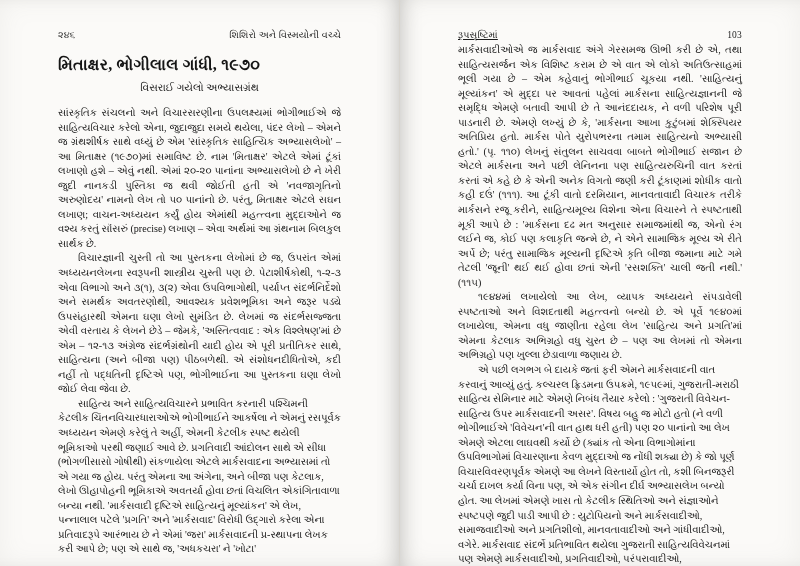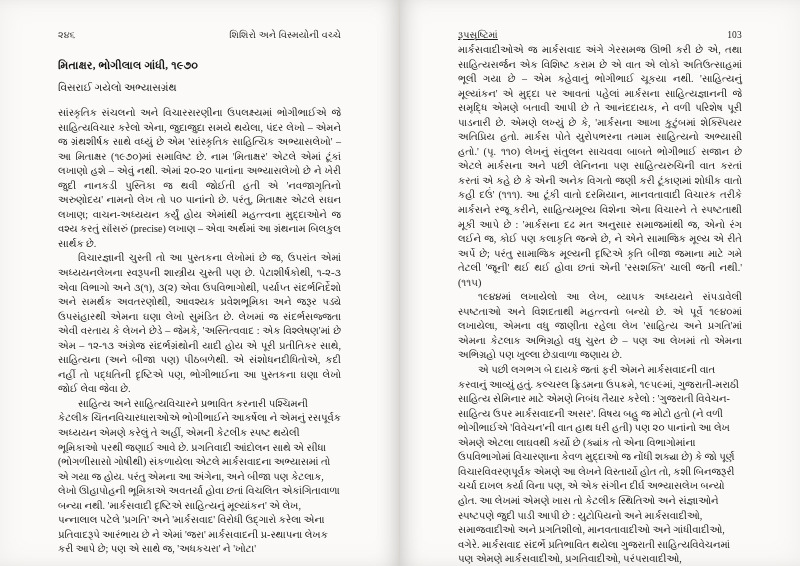--- a/index.html
+++ b/index.html
@@ -67,31 +67,31 @@
     left: 58px;
     right: 58px;
     bottom: 34px;
     font-size: 10.1px;
     line-height: 14.55px;
     color: #151515;
     text-align: justify;
     text-justify: inter-word;
   }
   .art-title {
-    font-size: 11px;
+    font-size: 16px;
     line-height: 18px;
     font-weight: bold;
     margin: 0 0 6px 0;
     letter-spacing: 0.2px;
   }
   .art-subtitle {
     font-size: 10.6px;
     line-height: 16px;
     margin: 0 0 10px 0;
-    text-align: left;
+    text-align: center;
   }
   p.para {
     margin: 0;
     text-align: justify;
     text-indent: 0;
     hyphens: none;
   }
   p.para.indent { text-indent: 20px; }
   p.para.last { text-align: left; }
 

